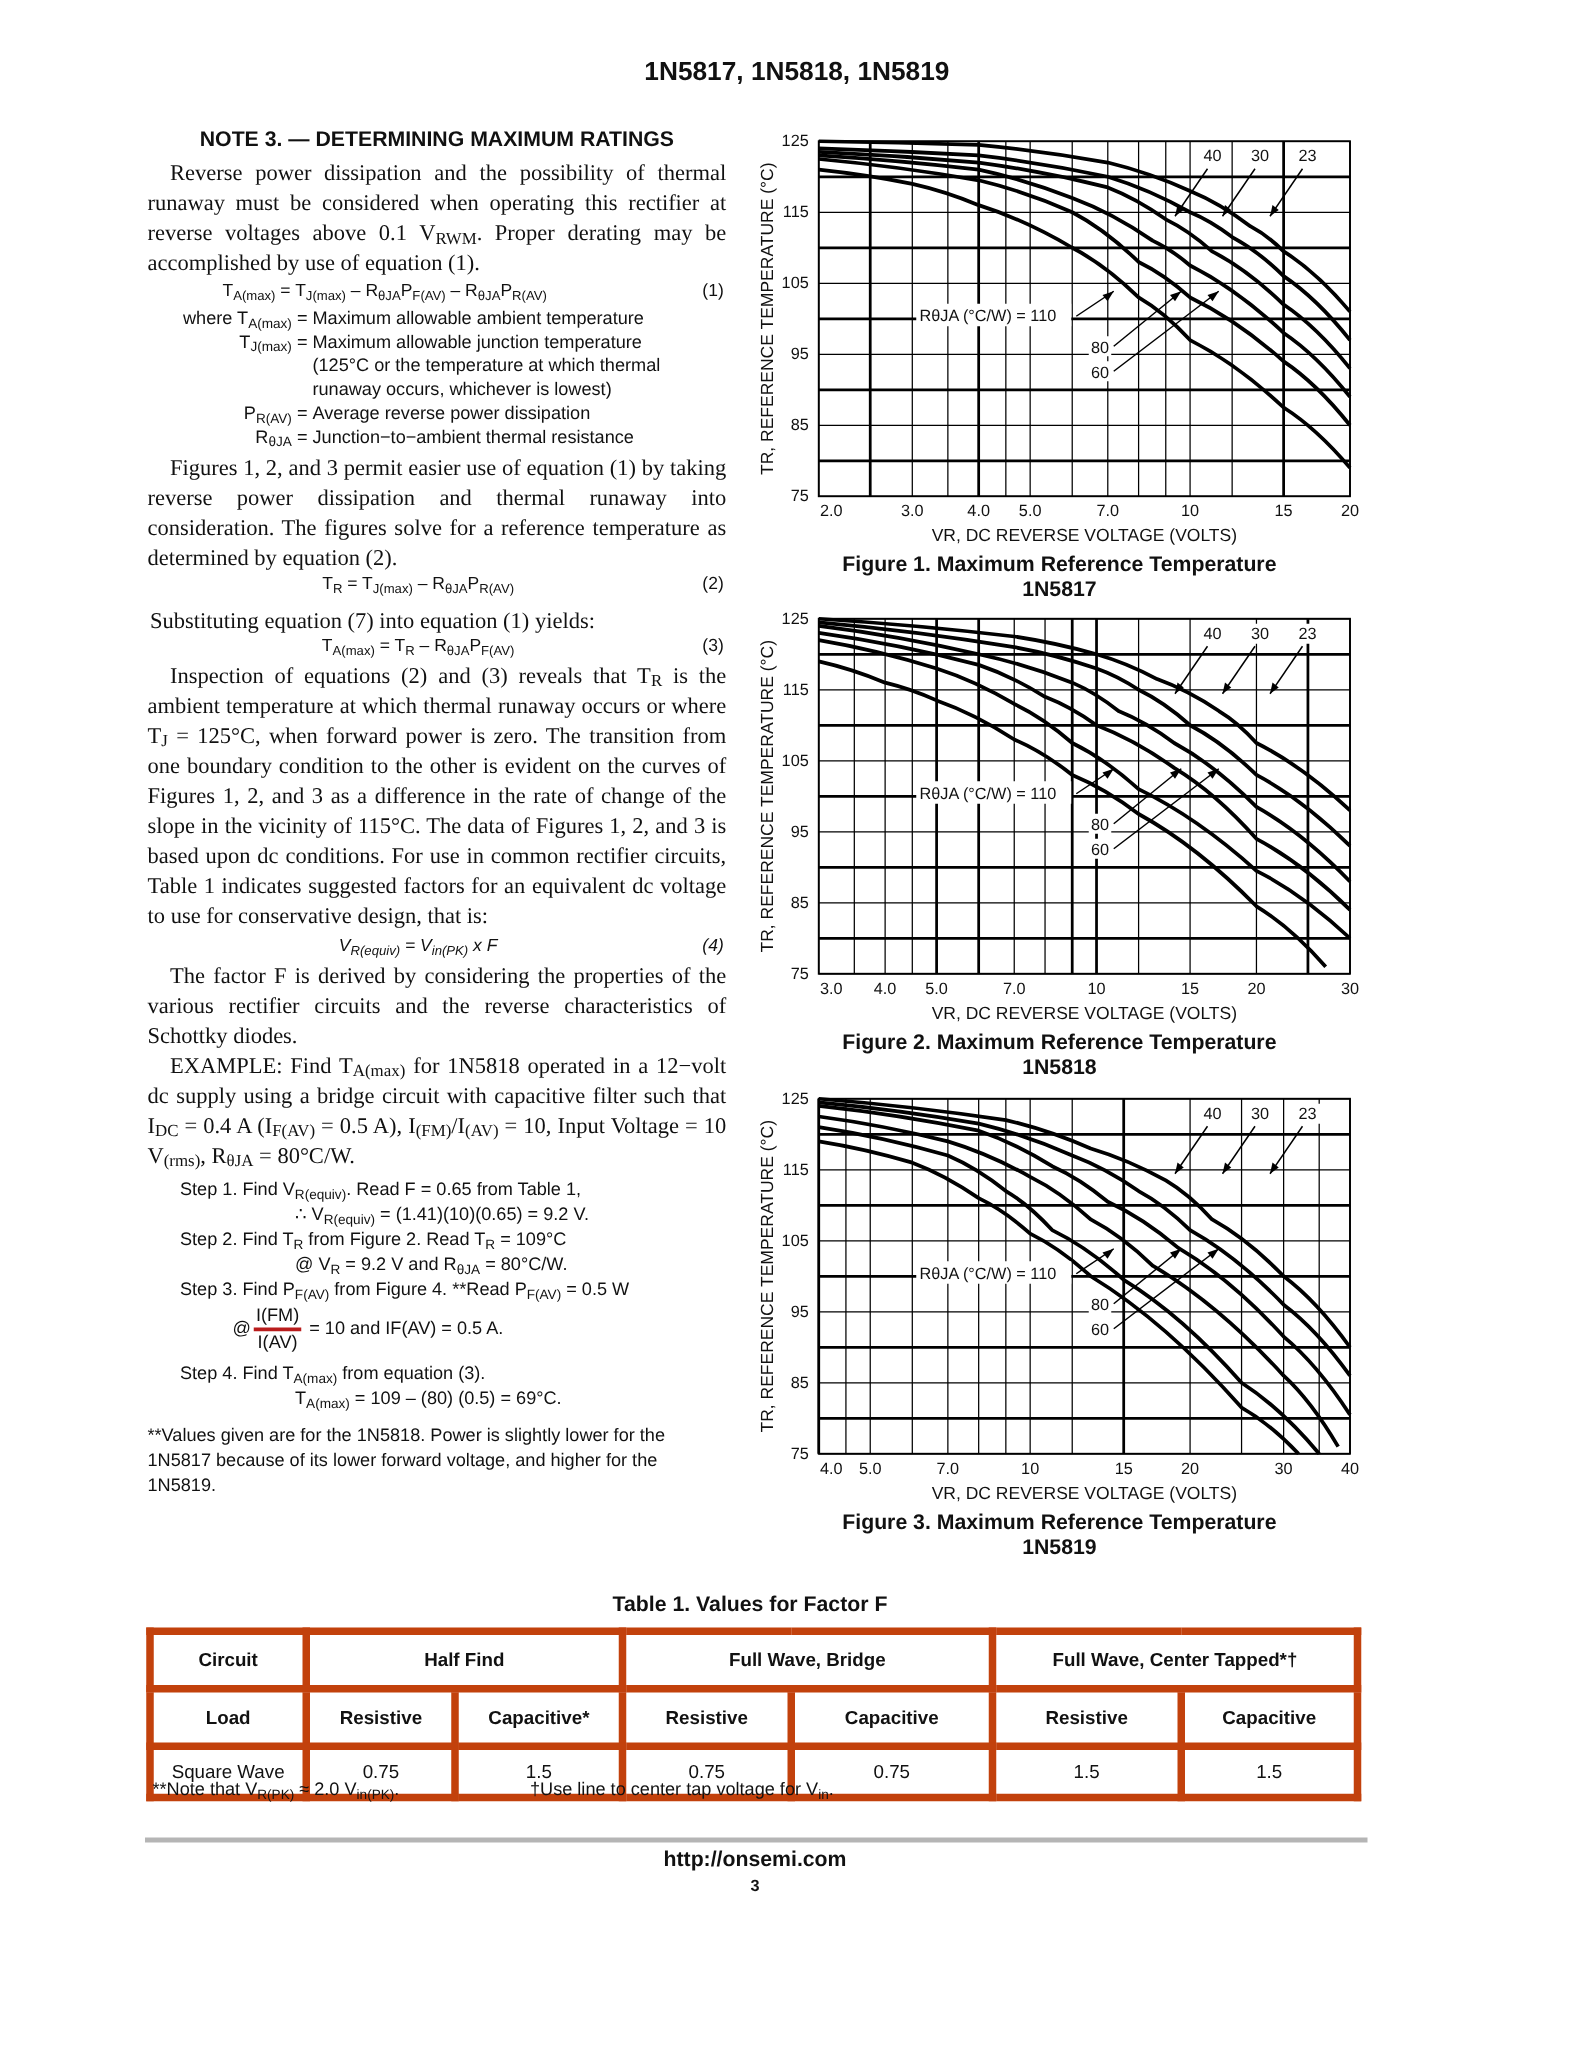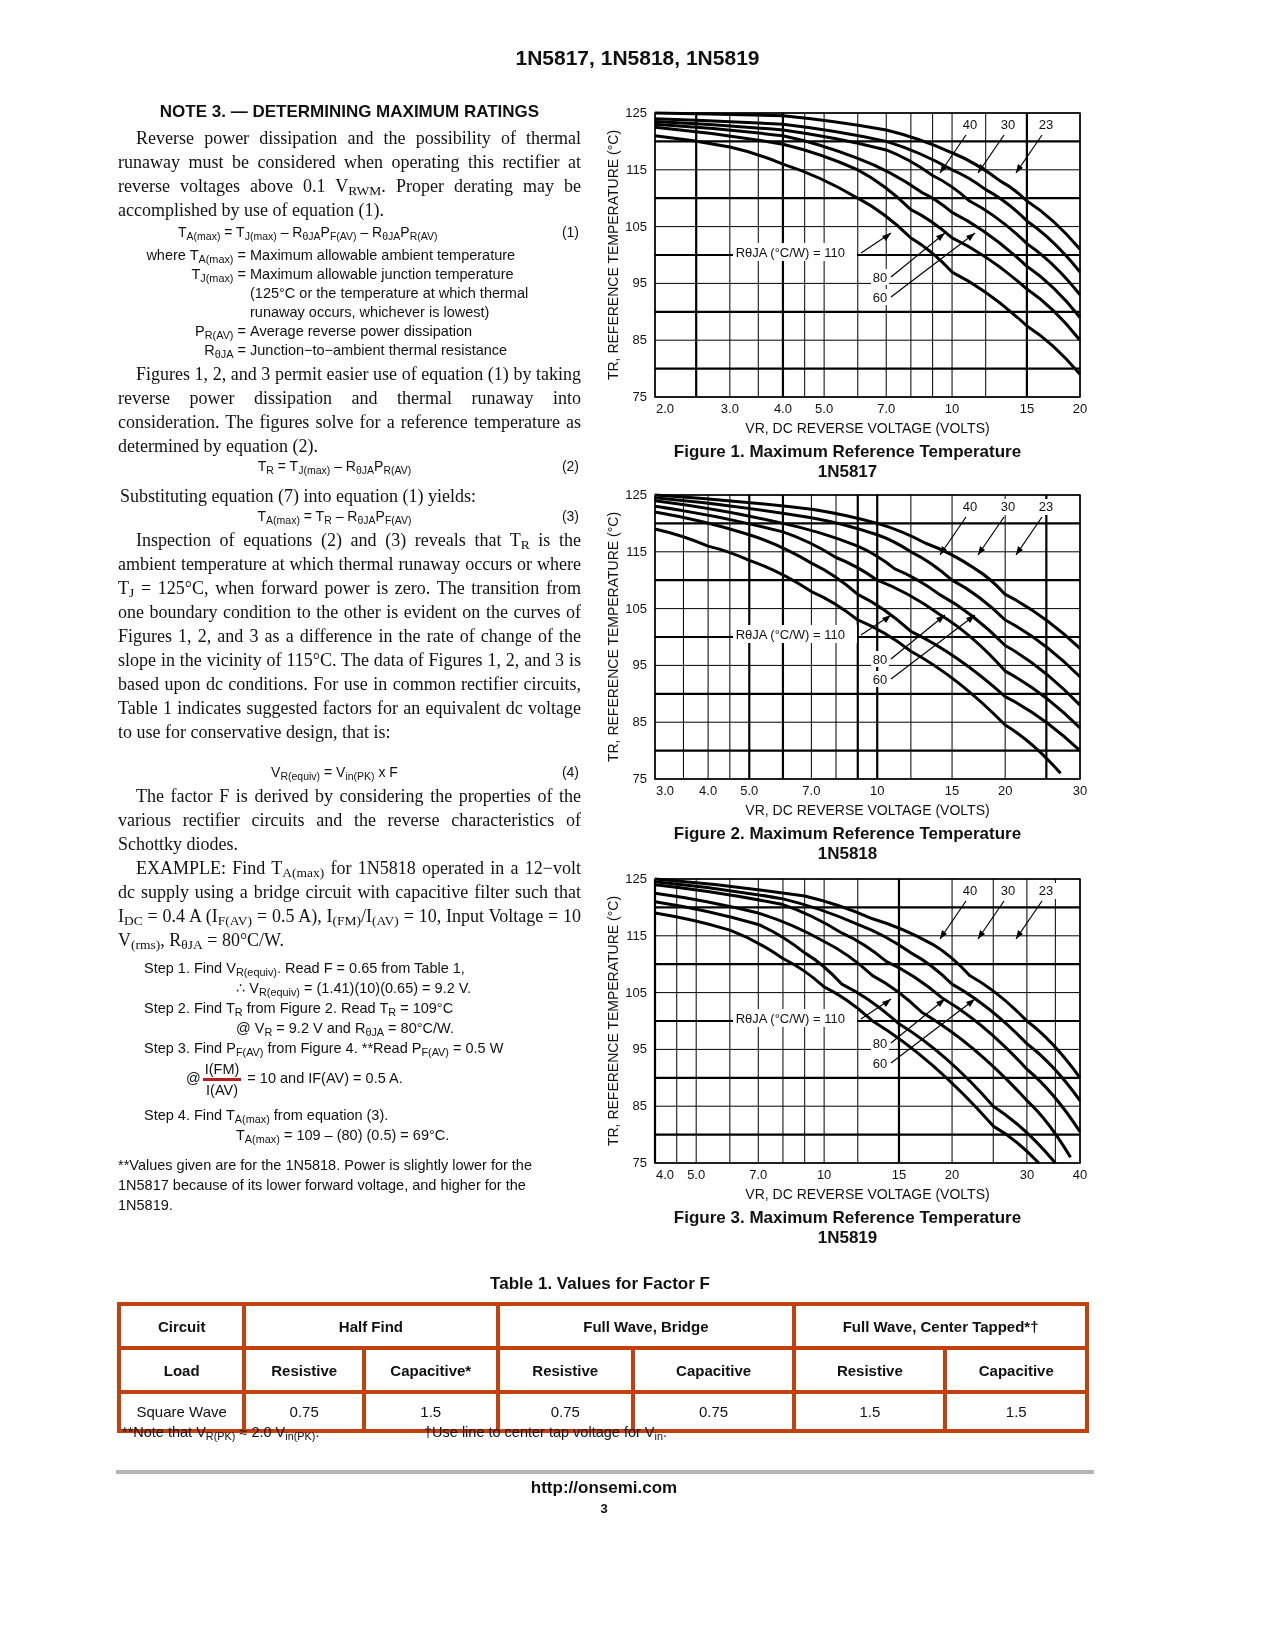--- a/index.html
+++ b/index.html
@@ -21,21 +21,21 @@
   .frac{display:inline-flex;flex-direction:column;align-items:center;vertical-align:middle;margin:0 6px 0 2px;}
   .frac .n{border-bottom:3px solid #b91c1c;padding:0 2px;line-height:18px;}
   .frac .d{line-height:18px;padding:0 2px;}
   .footnote{font:14.5px/20px "Liberation Sans",sans-serif;margin-top:10px;}
   sub{font-size:75%;vertical-align:-3px;line-height:0;}
   .fig{position:absolute;left:600px;width:495px;}
   .fig svg{display:block;}
   .fig-caption{font:bold 17px/20px "Liberation Sans",sans-serif;text-align:center;margin-top:2px;}
   #table-title{position:absolute;top:1274px;left:0;width:1200px;text-align:center;font:bold 17px "Liberation Sans",sans-serif;}
   #factor-table{position:absolute;left:117px;top:1302px;width:972px;border-collapse:collapse;font:15px "Liberation Sans",sans-serif;}
-  #factor-table td,#factor-table th{border:4px solid #c2410c;text-align:center;padding:4px;}
+  #factor-table td,#factor-table th{border:6px solid #c2410c;text-align:center;padding:4px;}
   #factor-table th{font-weight:bold;height:32px;}
   #factor-table td{height:27px;}
   #table-notes{position:absolute;left:122px;top:1424px;width:960px;font:14.5px "Liberation Sans",sans-serif;}
   #table-notes .n2{position:absolute;left:302px;top:0;}
   #rule{position:absolute;left:116px;top:1470px;width:978px;height:4px;background:#b5b5b5;}
   #footer-url{position:absolute;top:1478px;left:0;width:1208px;text-align:center;font:bold 17px "Liberation Sans",sans-serif;}
   #footer-page{position:absolute;top:1501px;left:0;width:1208px;text-align:center;font:bold 13px "Liberation Sans",sans-serif;}
 </style>
 </head>
 <body>
@@ -82,21 +82,21 @@
   <div class="eq">
     <div class="body">T<sub>R</sub> = T<sub>J(max)</sub> – R<sub>θJA</sub>P<sub>R(AV)</sub></div>
     <div class="num">(2)</div>
   </div>
   <p class="para noindent" style="margin-top:6px;padding-left:2px;">Substituting equation (7) into equation (1) yields:</p>
   <div class="eq">
     <div class="body">T<sub>A(max)</sub> = T<sub>R</sub> – R<sub>θJA</sub>P<sub>F(AV)</sub></div>
     <div class="num">(3)</div>
   </div>
   <p class="para"><span>Inspection of equations (2) and (3) reveals that T</span><sub>R</sub><span> is the ambient temperature at which thermal runaway occurs or where T</span><sub>J</sub><span> = 125°C, when forward power is zero. The transition from one boundary condition to the other is evident on the curves of Figures 1, 2, and 3 as a difference in the rate of change of the slope in the vicinity of 115°C. The data of Figures 1, 2, and 3 is based upon dc conditions. For use in common rectifier circuits, Table 1 indicates suggested factors for an equivalent dc voltage to use for conservative design, that is:</span></p>
-  <div class="eq" style="margin-top:20px;">
+  <div class="eq" style="margin-top:4px;font-style:italic;">
     <div class="body">V<sub>R(equiv)</sub> = V<sub>in(PK)</sub> x F</div>
     <div class="num">(4)</div>
   </div>
   <p class="para">The factor F is derived by considering the properties of the various rectifier circuits and the reverse characteristics of Schottky diodes.</p>
   <p class="para"><span>EXAMPLE: Find T</span><sub>A(max)</sub><span> for 1N5818 operated in a 12−volt dc supply using a bridge circuit with capacitive filter such that I</span><sub>DC</sub><span> = 0.4 A (I</span><sub>F(AV)</sub><span> = 0.5 A), I</span><sub>(FM)</sub><span>/I</span><sub>(AV)</sub><span> = 10, Input Voltage = 10 V</span><sub>(rms)</sub><span>, R</span><sub>θJA</sub><span> = 80°C/W.</span></p>
 
   <div class="steps">
     <div><span>Step 1. Find V</span><sub>R(equiv)</sub><span>. Read F = 0.65 from Table 1,</span></div>
     <div class="cont"><span>∴ V</span><sub>R(equiv)</sub><span> = (1.41)(10)(0.65) = 9.2 V.</span></div>
     <div><span>Step 2. Find T</span><sub>R</sub><span> from Figure 2. Read T</span><sub>R</sub><span> = 109°C</span></div>

